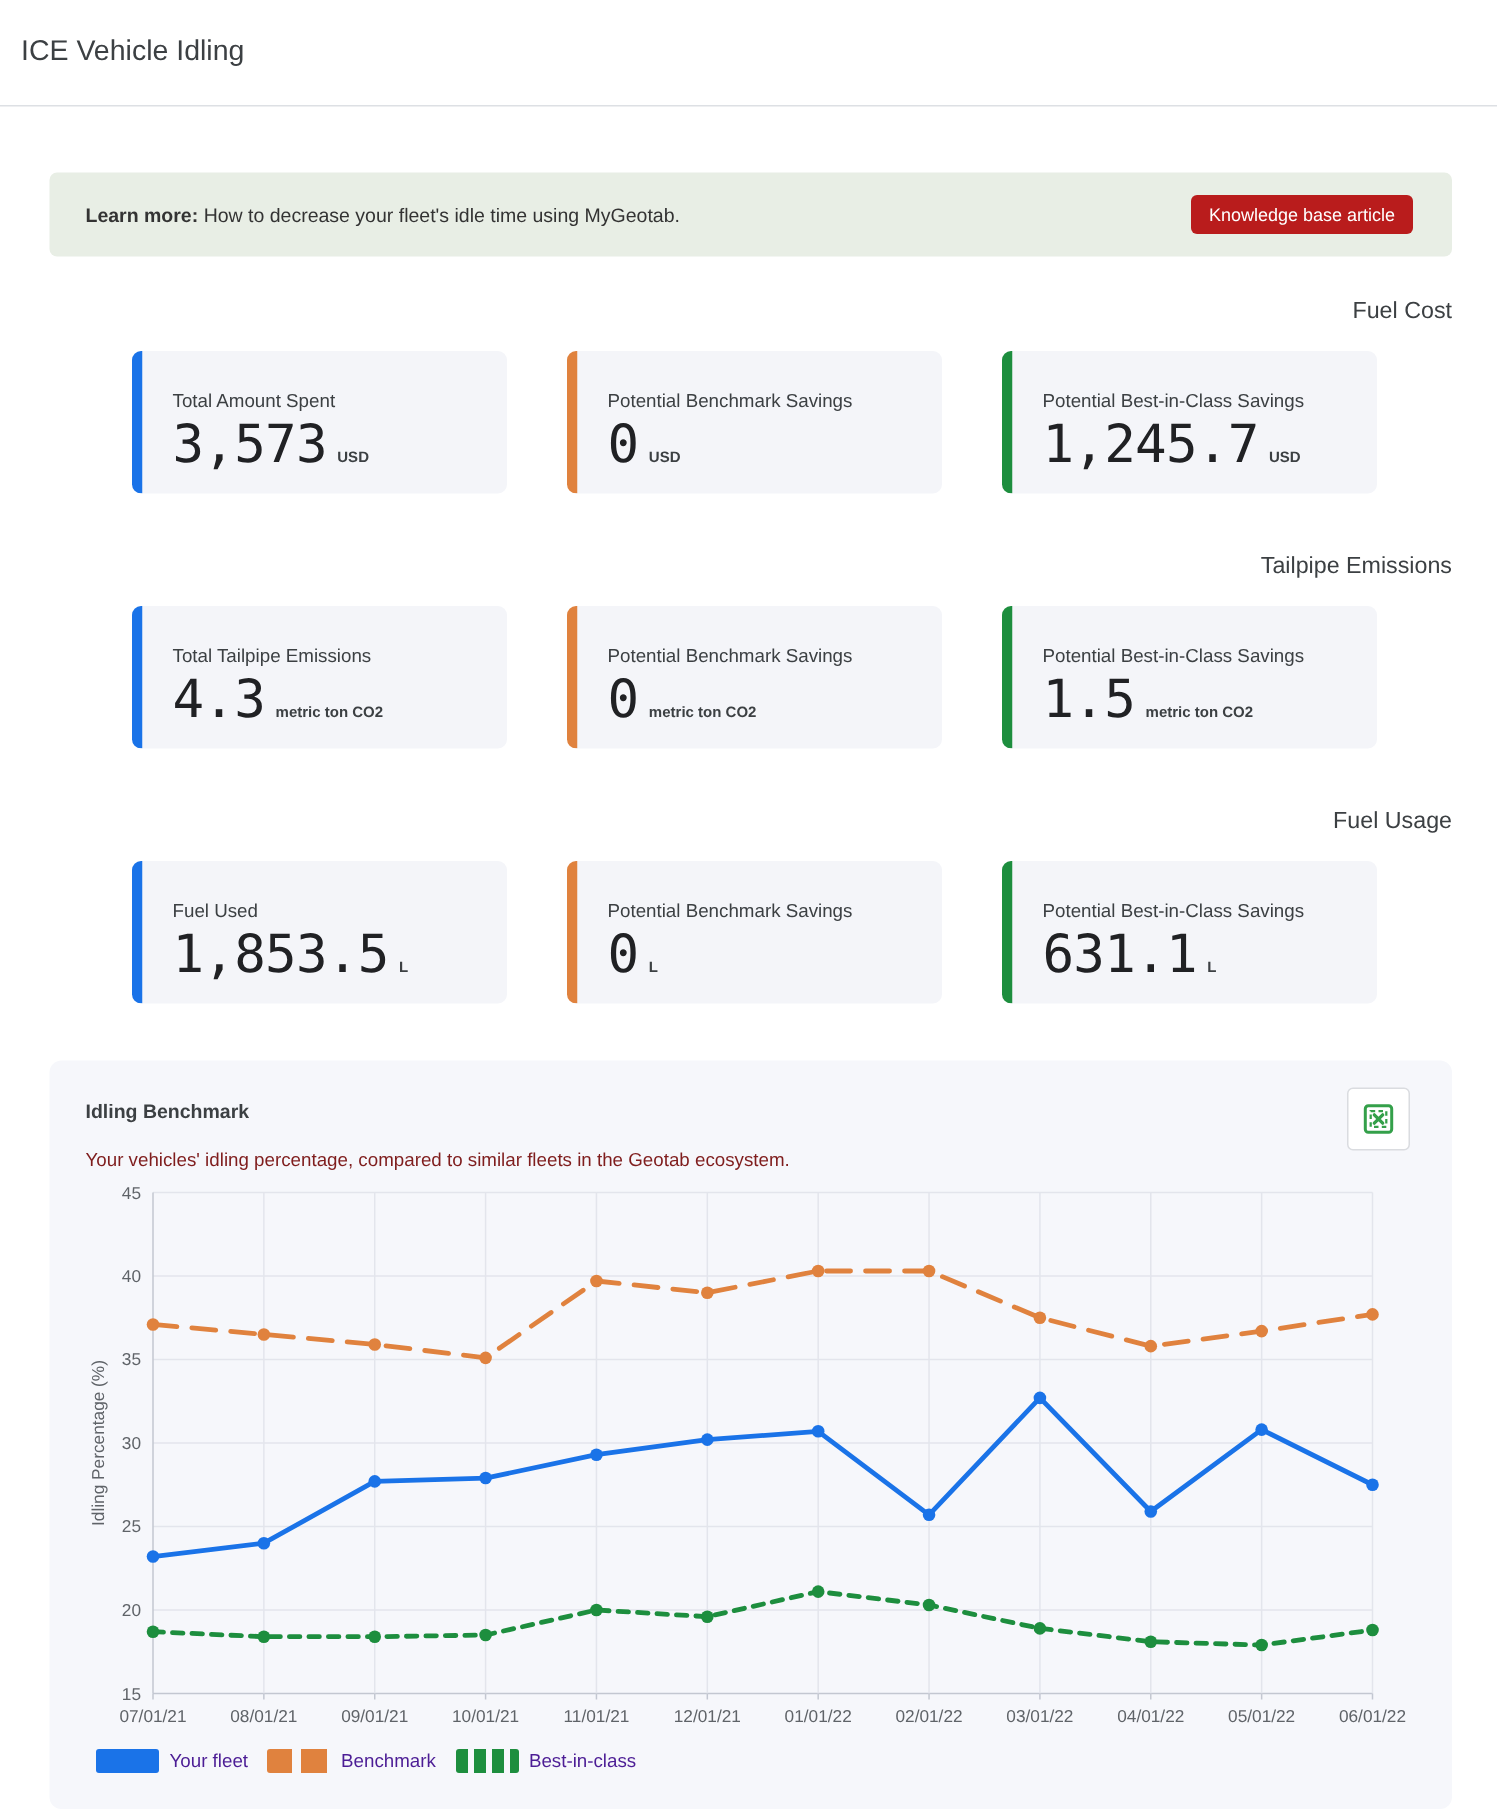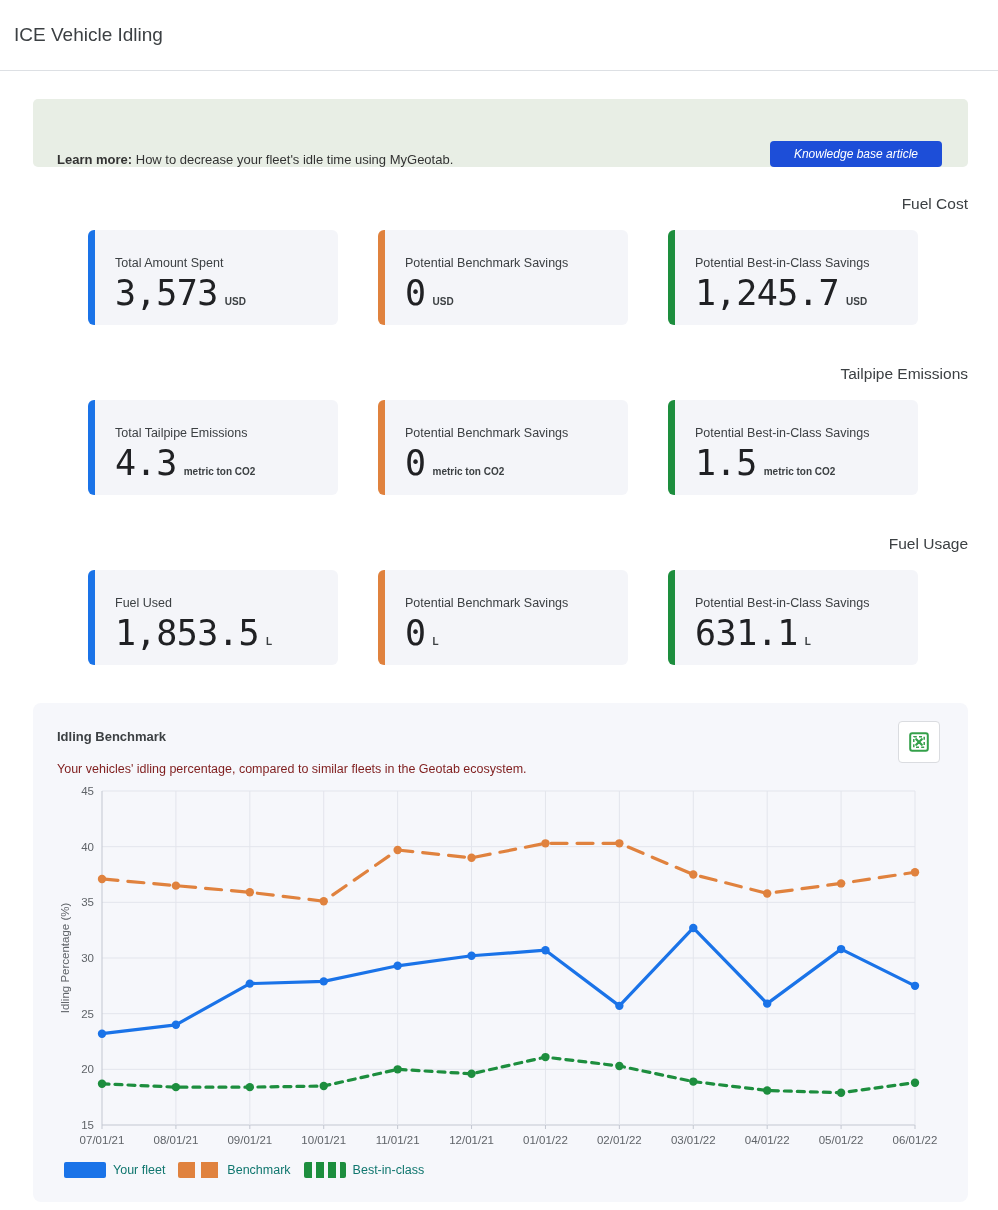--- a/index.html
+++ b/index.html
@@ -8,29 +8,29 @@
     width:998px; height:1210px; overflow:hidden;
     font-family:"Liberation Sans", sans-serif; color:#3c4043;
   }
   
   .page-header { padding:24px 14px 0 14px; }
   .page-title { font-size:19px; font-weight:400; color:#3c4043; }
   .page-divider { border:none; border-top:1px solid #dde0e4; margin-top:24px; }
   .content { margin:0 30px 0 33px; }
   
   .banner {
-    margin-top:28px; height:68px; background:#e8eee5; border-radius:5px;
-    display:flex; align-items:flex-end; justify-content:space-between; padding:0 26px 0 24px;
+    margin-top:44px; height:56px; background:#e8eee5; border-radius:5px;
+    display:flex; align-items:center; justify-content:space-between; padding:0 26px 0 24px;
   }
   .banner-text { font-size:13px; color:#333; }
   .banner-text b { font-weight:700; }
   .kb-button {
-    background:#1d4ed8; color:#fff; border:none; border-radius:4px;
+    background:#b91c1c; color:#fff; border:none; border-radius:4px;
     font-family:"Liberation Sans", sans-serif; font-size:12px;
-    padding:6px 24px; cursor:pointer;font-style:italic;
+    padding:6px 12px; cursor:pointer;
   }
   
   .section { margin-top:40px; }
   .section:first-of-type { margin-top:28px; }
   .section-heading { font-size:15.5px; font-weight:400; color:#3c4043;text-align:right; }
   .cards-row { display:flex; gap:40px; margin:17px 0 0 55px; }
   .stat-card {
     width:250px; height:95px; background:#f4f5f9; border-radius:6px;
     border-left:7px solid var(--accent,#ccc); padding:26px 0 0 20px;
   }
@@ -53,21 +53,21 @@
     display:flex; align-items:center; justify-content:center; cursor:pointer;
   }
   .chart-subtitle { font-size:12.5px; color:#7f1d1d; margin:18px 0 0 24px; }
   #chart-svg { display:block; width:935px; height:372px; margin-top:8px; }
   .tick  { font-family:"Liberation Sans",sans-serif; font-size:11.5px; fill:#5f6368; }
   .axis-label { font-family:"Liberation Sans",sans-serif; font-size:11.5px; fill:#5f6368; }
   
   .legend { display:flex; align-items:center; margin:6px 0 0 31px; }
   .legend-item { display:flex; align-items:center; margin-right:13px; cursor:pointer; }
   .legend-swatch { width:42px; height:16px; border-radius:2px; display:inline-block; }
-  .legend-label { font-size:12.5px; color:#0f766e; margin-left:7px; }
+  .legend-label { font-size:12.5px; color:#4c1d95; margin-left:7px; }
 </style>
 </head>
 <body>
 
 <header class="page-header">
   <h1 class="page-title">ICE Vehicle Idling</h1>
 </header>
 <hr class="page-divider">
 
 <div class="content">

